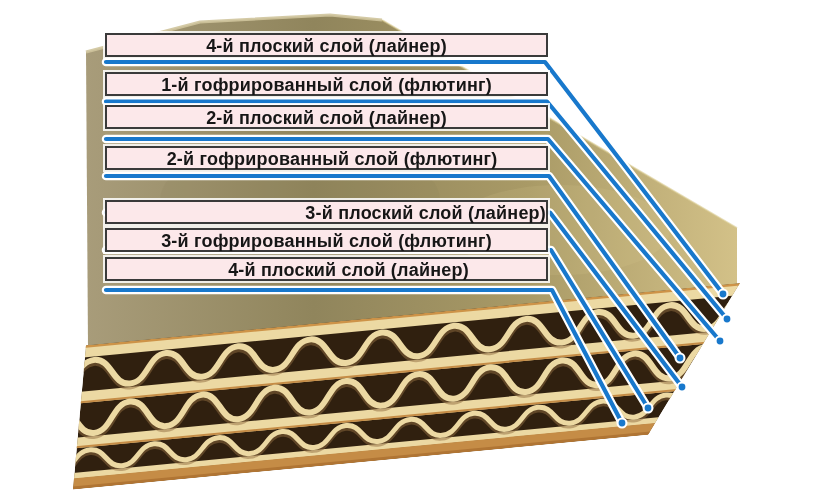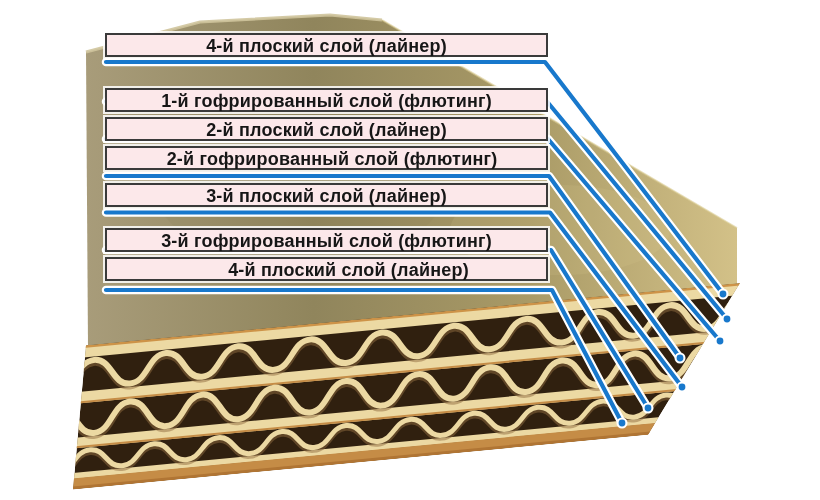--- a/index.html
+++ b/index.html
@@ -27,22 +27,22 @@
   }
   .label-box span{
     font-size:18px;
     font-weight:bold;
     color:#161616;
     letter-spacing:0.2px;
     white-space:nowrap;
     line-height:1;
     padding-top:1px;
   }
-  .b1{top:33px;} .b2{top:88px;} .b3{top:117px;} .b4{top:146px;padding-left:11px;}
-  .b5{top:183px;} .b6{top:228px;text-align:center;} .b7{top:257px;padding-left:44px;}
+  .b1{top:33px;} .b2{top:72px;} .b3{top:105px;} .b4{top:146px;padding-left:11px;}
+  .b5{top:200px;justify-content:flex-end;} .b6{top:228px;text-align:center;} .b7{top:257px;padding-left:44px;}
   .casing{fill:none;stroke:#ffffff;stroke-width:8.5;stroke-linecap:round;stroke-linejoin:round;}
   .bluet{fill:none;stroke:#1878cc;stroke-width:4.2;stroke-linecap:round;stroke-linejoin:round;}
   .wave{fill:none;stroke:#ecd9a3;stroke-width:6;stroke-linecap:round;}
   .wave3{fill:none;stroke:#ecd9a3;stroke-width:5;stroke-linecap:round;}
   .waveshadow{fill:none;stroke:#8f6c3f;stroke-width:7.5;opacity:0.5;}
 </style>
 </head>
 <body>
 
 <div class="stage">

